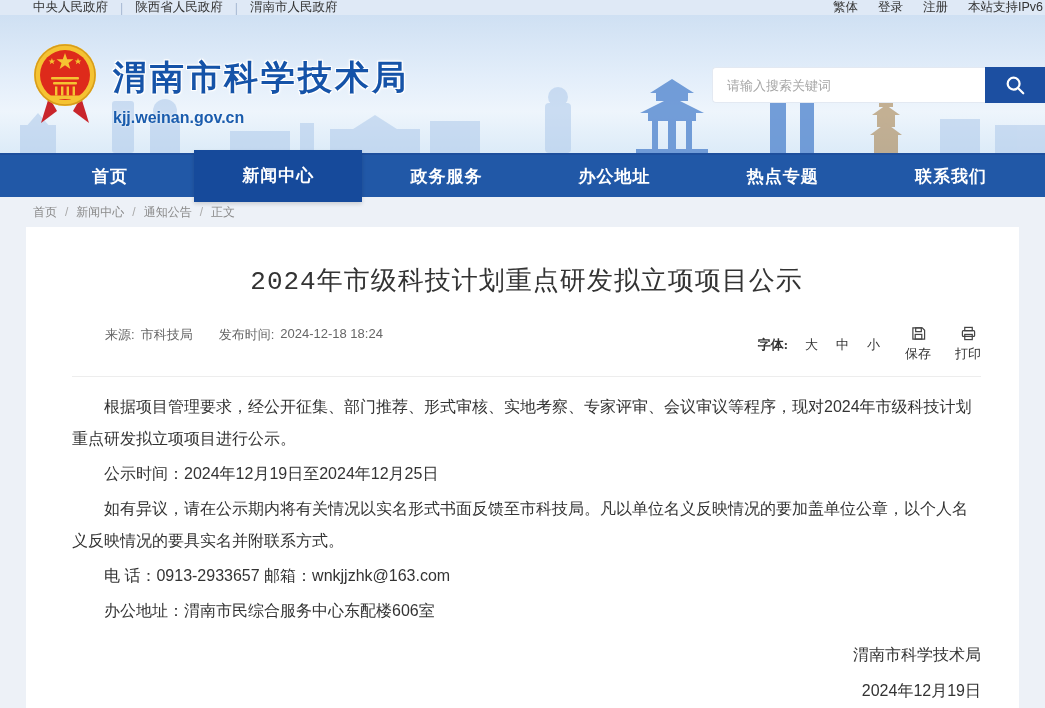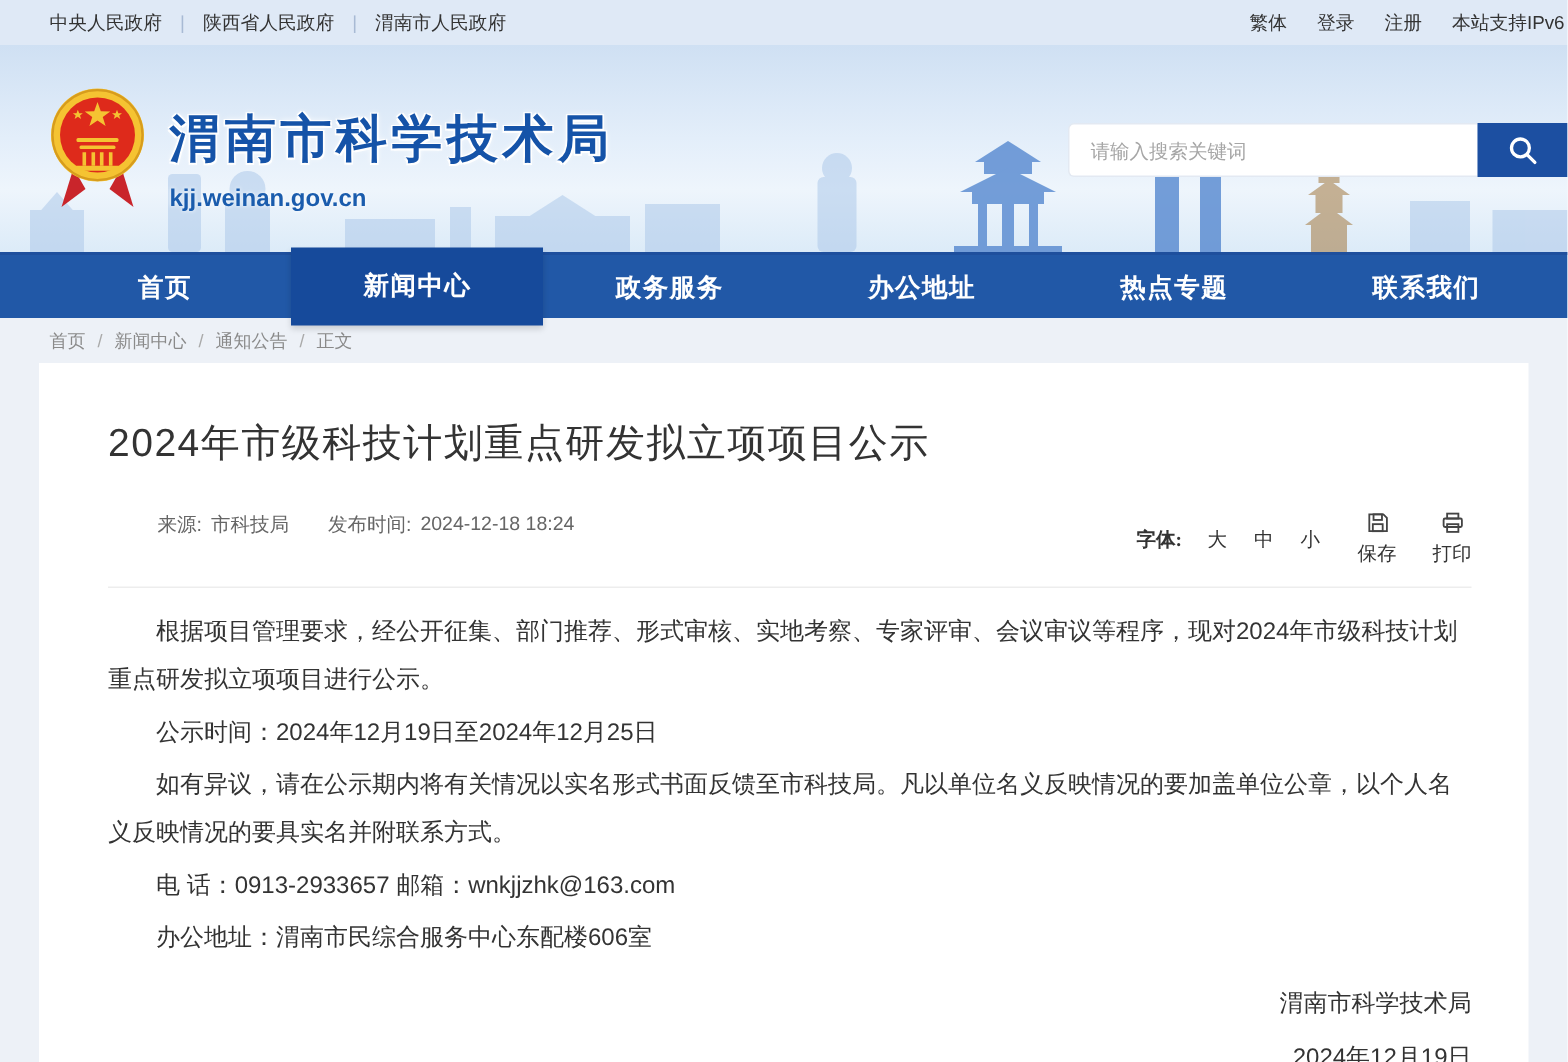--- a/index.html
+++ b/index.html
@@ -4,21 +4,21 @@
 <style>
   * { margin:0; padding:0; box-sizing:border-box; }
   html,body { width:1045px; height:708px; overflow:hidden; }
   body {
     font-family:"Liberation Sans", sans-serif;
     background:#edf1f7;
     color:#333;
   }
   
   .topbar {
-    height:30px; background:#dfe9f6;
+    height:15px; background:#dfe9f6;
     display:flex; align-items:center; justify-content:space-between;
     font-size:12.5px; color:#333;
     padding-left:33px; overflow:hidden;gap:34px;
   }
   .topbar a { color:#333; text-decoration:none; cursor:pointer; }
   .topbar-left { display:flex; align-items:center; gap:12px; }
   .topbar-left .sep { color:#a8bad4; }
   .topbar-right { display:flex; align-items:center; gap:20px; padding-right:2px; white-space:nowrap; }
   
   .header {
@@ -64,22 +64,22 @@
     padding-left:33px; font-size:12px; color:#8a8a8a;
   }
   .breadcrumb a { color:#8a8a8a; text-decoration:none; cursor:pointer; }
   .breadcrumb .bc-sep { color:#aaa; }
   
   .card {
     margin:0 26px; background:#fff; min-height:463px;
     padding:30px 38px 30px 46px;
   }
   .article-title {
-    font-size:26px; font-weight:500; color:#333;
-    letter-spacing:1px; margin-top:6px;
+    text-align:center; font-size:26px; font-weight:500; color:#333;
+    letter-spacing:1px; margin-top:6px;font-family:Liberation Mono, monospace;
   }
   .meta-row {
     margin-top:28px; display:flex; justify-content:space-between; align-items:flex-start;
     font-size:13px; color:#666; padding-left:33px;
   }
   .meta-left { display:flex; gap:26px; }
   .meta-left .pair { display:flex; gap:6px; }
   .meta-right { display:flex; align-items:center; gap:16px; color:#333;font-family:Liberation Serif, serif; }
   .meta-right .font-label { font-weight:bold; }
   .font-size-opt { cursor:pointer; padding:0 1px; }

